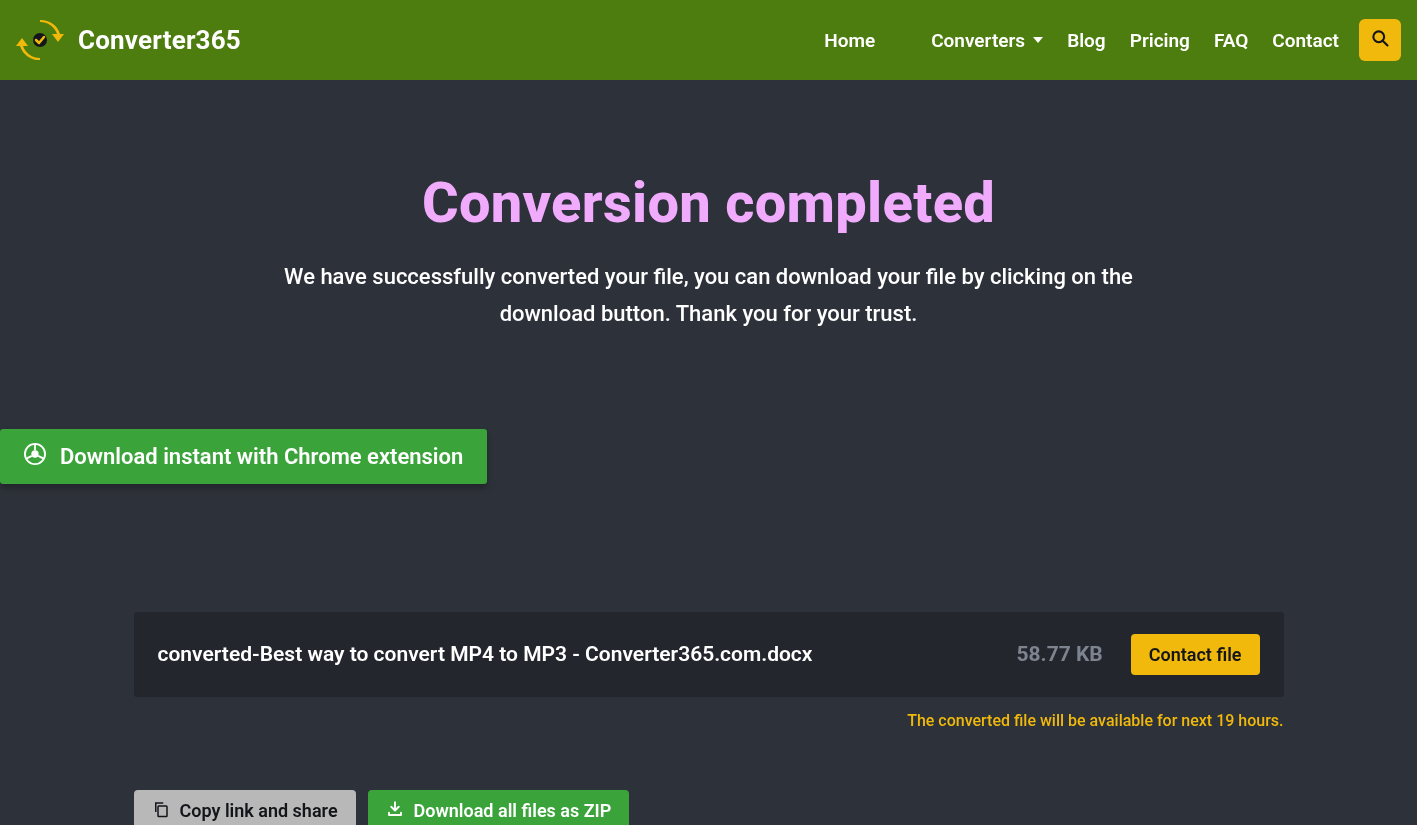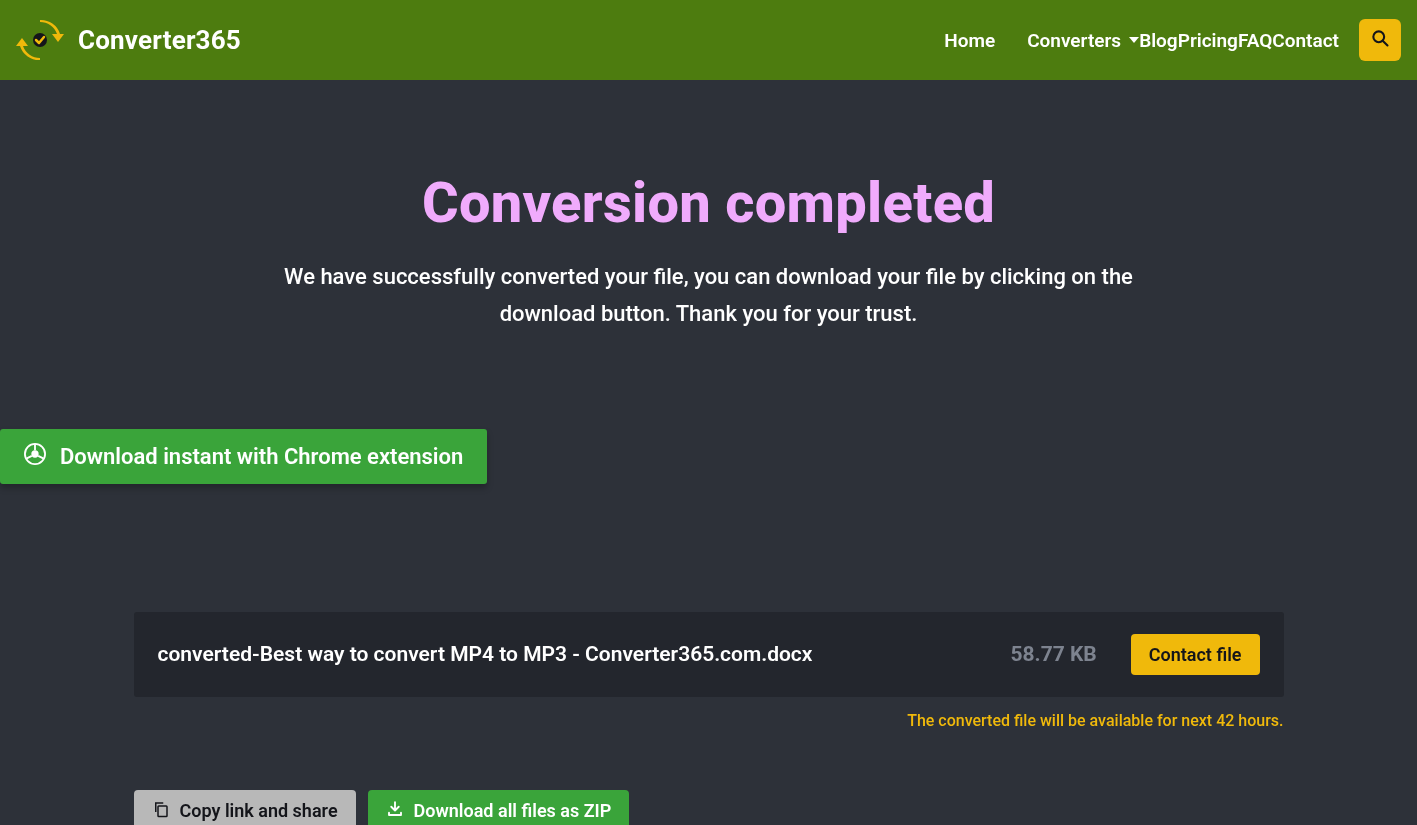--- a/index.html
+++ b/index.html
@@ -25,21 +25,21 @@
     cursor: pointer;
   }
   .logo-icon svg { display: block; }
   .logo-text {
     font-size: 26px;
     font-weight: 700;
     color: #fff;
     letter-spacing: 0.2px;
   }
   .nav-spacer { flex: 1; }
-  nav { display: flex; align-items: center; }
+  nav { display: flex; align-items: center; gap: 24px; }
   .nav-link {
     color: #fff;
     font-size: 19px;
     font-weight: 600;
     cursor: pointer;
   }
   .nav-link.dropdown { display: inline-flex; align-items: center; gap: 8px; margin-left: 32px; }
   .nav-link.dropdown .caret {
     width: 0; height: 0;
     border-left: 5px solid transparent;
@@ -104,21 +104,20 @@
   .file-name {
     flex: 1;
     font-size: 21px;
     font-weight: 600;
     color: #fff;
   }
   .file-size {
     font-size: 21px;
     font-weight: 700;
     color: #7d838f;
-    margin-right: 6px;
   }
   .download-file-btn {
     background: #f0b90b;
     color: #14151a;
     font-size: 18px;
     font-weight: 600;
     padding: 10px 18px;
     border-radius: 4px;
     cursor: pointer;
   }
@@ -210,21 +209,21 @@
     </div>
   </div>
 
   <div class="file-card">
     <div class="file-name">converted-Best way to convert MP4 to MP3 - Converter365.com.docx</div>
     <div class="file-size">58.77 KB</div>
     <div class="download-file-btn">Contact file</div>
   </div>
 
   <div class="availability-wrap">
-    <span class="availability">The converted file will be available for next 42 hours.</span>
+    <span class="availability">The converted file will be available for next 19 hours.</span>
   </div>
 
   <div class="actions-row">
     <div class="action-btn copy">
       <span>
         <svg viewBox="0 0 24 24" fill="#14151a">
           <rect x="8" y="8" width="12" height="14" rx="1" fill="none" stroke="#14151a" stroke-width="2"></rect>
           <path d="M5 16 L5 4 L15 4" fill="none" stroke="#14151a" stroke-width="2"></path>
         </svg>
       </span>

